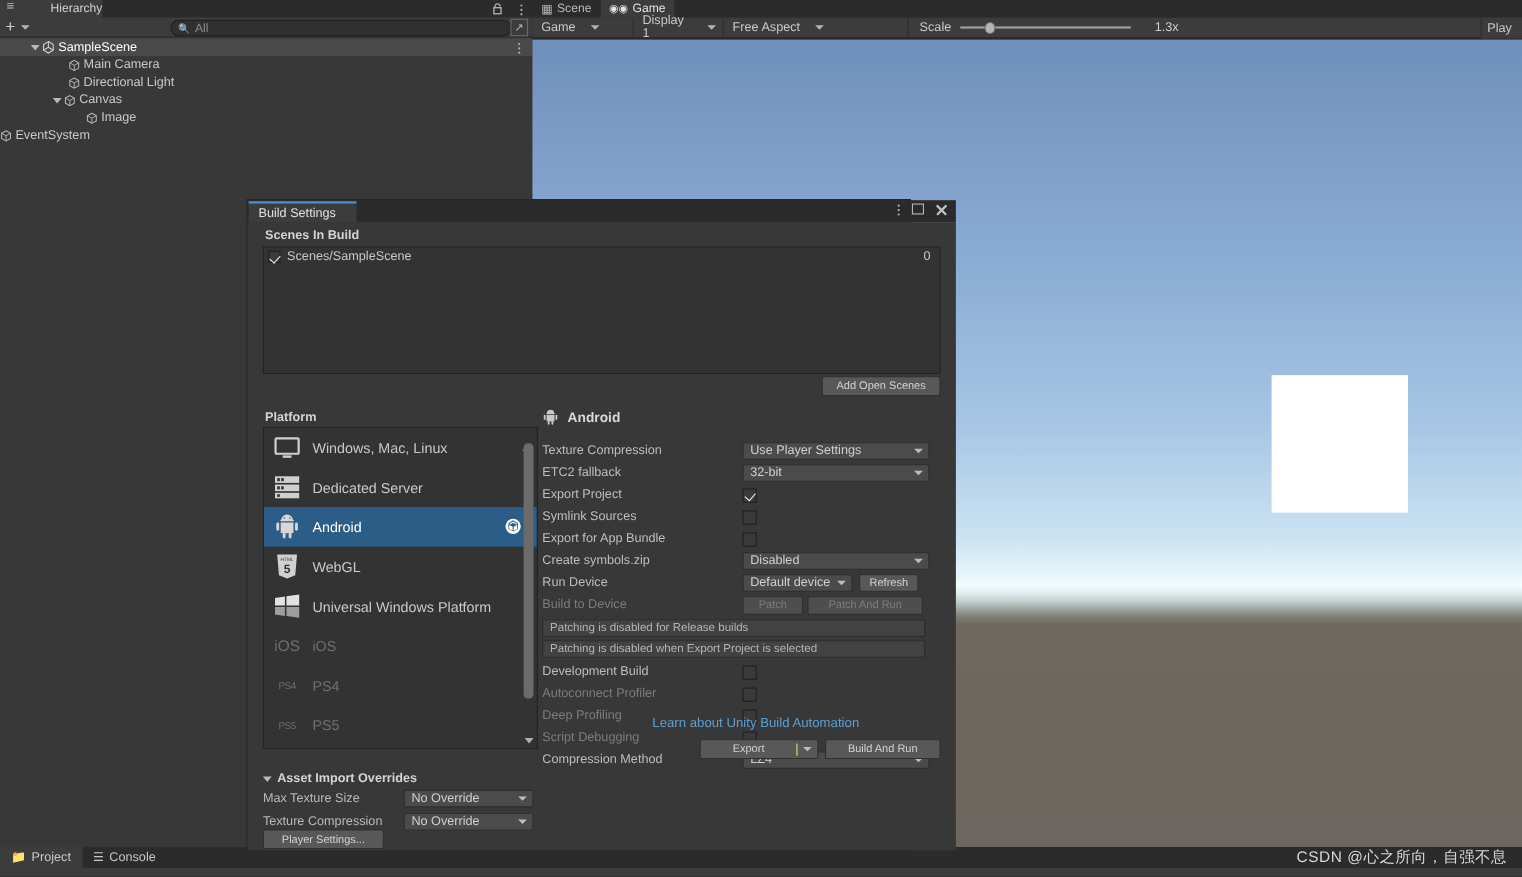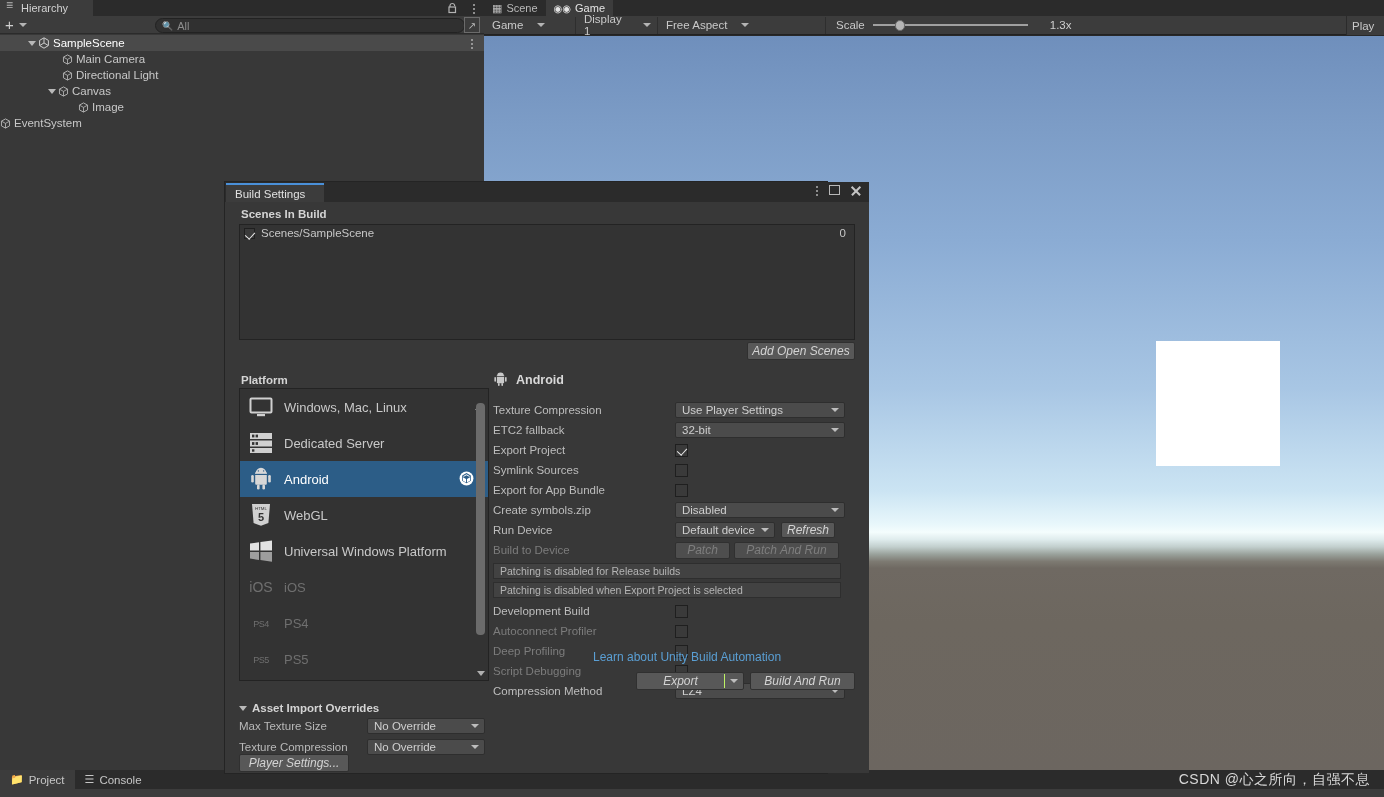--- a/index.html
+++ b/index.html
@@ -10,21 +10,21 @@
     font-size: 12px;
     color: #c4c4c4;
     overflow: hidden;
   }
   .root { position: relative; width: 1384px; height: 797px; }
 
   
   .hier-panel { position: absolute; left: 0; top: 0; width: 484px; height: 770px; background: #383838; }
   .hier-tabbar { position: absolute; left: 0; top: 0; width: 484px; height: 16px; background: #2b2b2b; }
   .hier-tab { position: absolute; left: 0; top: 0; width: 93px; height: 16px; background: #3c3c3c;
-              display: flex; align-items: center; padding-left: 6px; gap: 4px; }
+              display: flex; align-items: center; padding-left: 6px; gap: 4px; justify-content: space-between; }
   .hier-tab .label { font-size: 11px; color: #d2d2d2; }
   .tabicon { width: 11px; height: 11px; display: inline-block; position: relative; flex: 0 0 auto; }
   .ico-list::before { content: "≡"; position: absolute; left: 0; top: -4px; font-size: 12px; color: #b8b8b8; line-height: 12px;}
   .hier-lock { position: absolute; right: 26px; top: 2px; width: 11px; height: 12px; }
   .hier-kebab { position: absolute; right: 8px; top: 2px; }
   .kebab { width: 3px; height: 12px; position: relative; display: inline-block; }
   .kebab i { position: absolute; left: 0; width: 2px; height: 2px; background: #b0b0b0; border-radius: 50%; }
   .kebab i:nth-child(1){ top: 2px; } .kebab i:nth-child(2){ top: 6px; } .kebab i:nth-child(3){ top: 10px; }
 
   .hier-toolbar { position: absolute; left: 0; top: 16px; width: 484px; height: 18px; background: #3c3c3c;
@@ -103,21 +103,21 @@
   .scenes-label { position: absolute; left: 16px; top: 6px; }
   .scenes-box { position: absolute; left: 14px; top: 22px; width: 616px; height: 116px;
                 background: #333333; border: 1px solid #232323; }
   .scene-row { height: 16px; display: flex; align-items: center; padding-left: 4px; position: relative; }
   .scene-row .nm { font-size: 11.5px; color: #c7c7c7; margin-left: 6px; }
   .scene-row .idx { position: absolute; right: 8px; font-size: 11.5px; color: #c7c7c7; }
   .cbx { width: 11px; height: 11px; background: #3a3a3a; border: 1px solid #1f1f1f; position: relative; flex: 0 0 auto; }
   .cbx.on::after { content: ""; position: absolute; left: 1.5px; top: 1px; width: 5px; height: 8px;
                    border: solid #e8e8e8; border-width: 0 1.7px 1.7px 0; transform: rotate(42deg); }
   .btn { background: #585858; border: 1px solid #303030; border-radius: 2px; color: #d3d3d3;
-         font-size: 12px; display: flex; align-items: center; justify-content: center; font-family: inherit; font-style: italic; }
+         font-size: 10px; display: flex; align-items: center; justify-content: center; font-family: inherit; }
   .btn.dim { color: #7e7e7e; background: #4e4e4e; }
   .add-scenes { position: absolute; right: 14px; top: 140px; width: 108px; height: 18px; }
 
   .plat-label { position: absolute; left: 16px; top: 172px; }
   .plat-list { position: absolute; left: 14px; top: 186px; width: 250px; height: 293px;
                background: #333333; border: 1px solid #232323; overflow: hidden; }
   .plat-row { height: 36px; display: flex; align-items: center; padding-left: 8px; position: relative; }
   .plat-row .pl { font-size: 13px; color: #c9c9c9; margin-left: 10px; }
   .plat-row.sel { background: #2c5d87; }
   .plat-row.sel .pl { color: #ffffff; }

